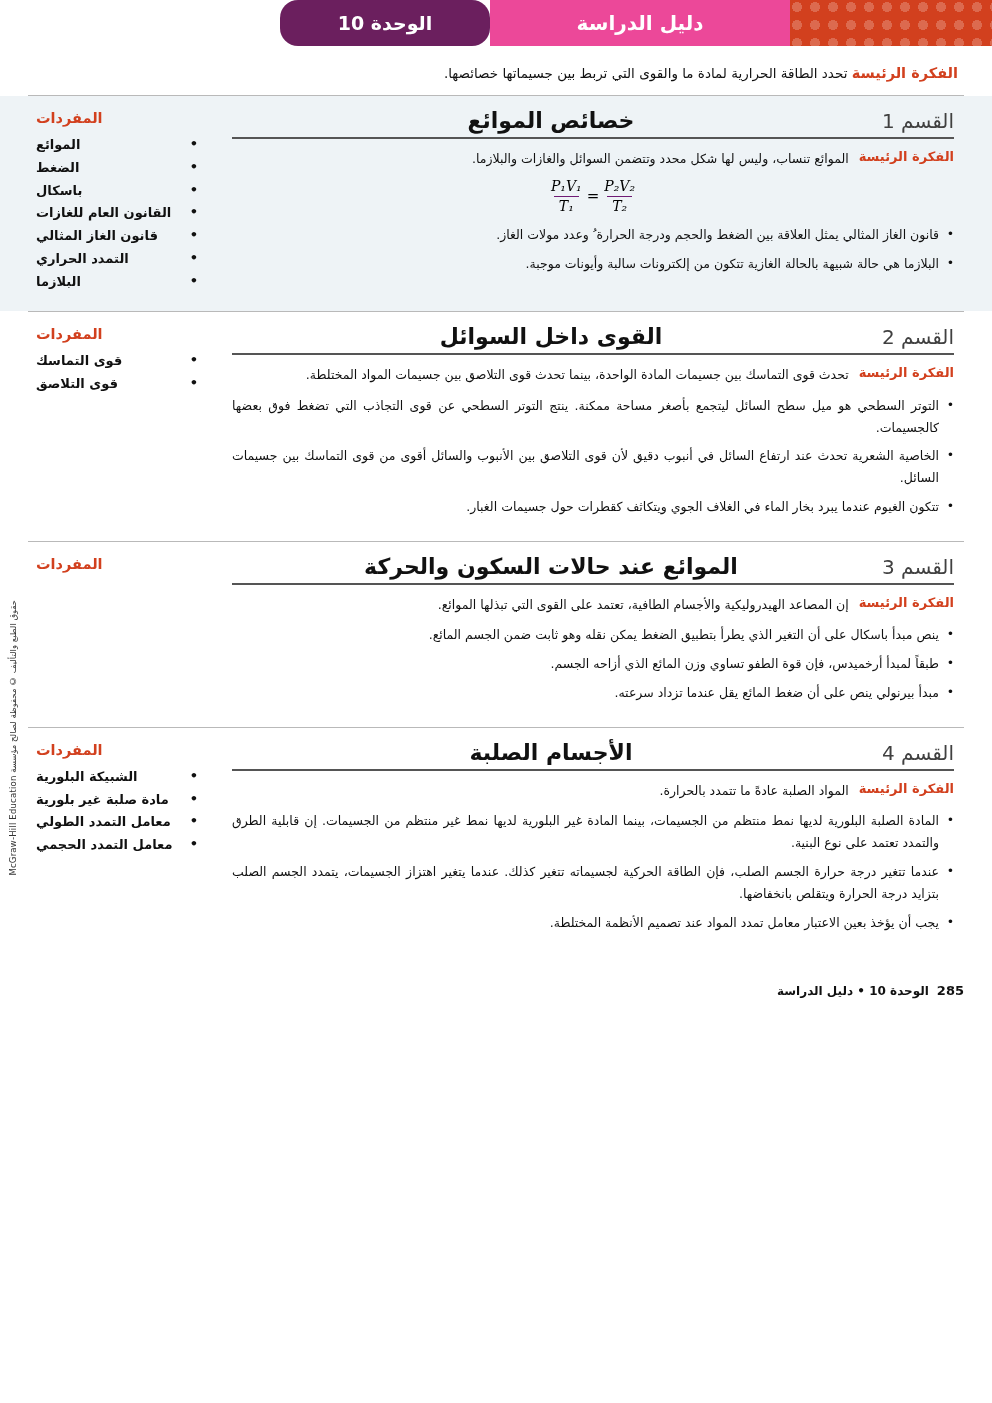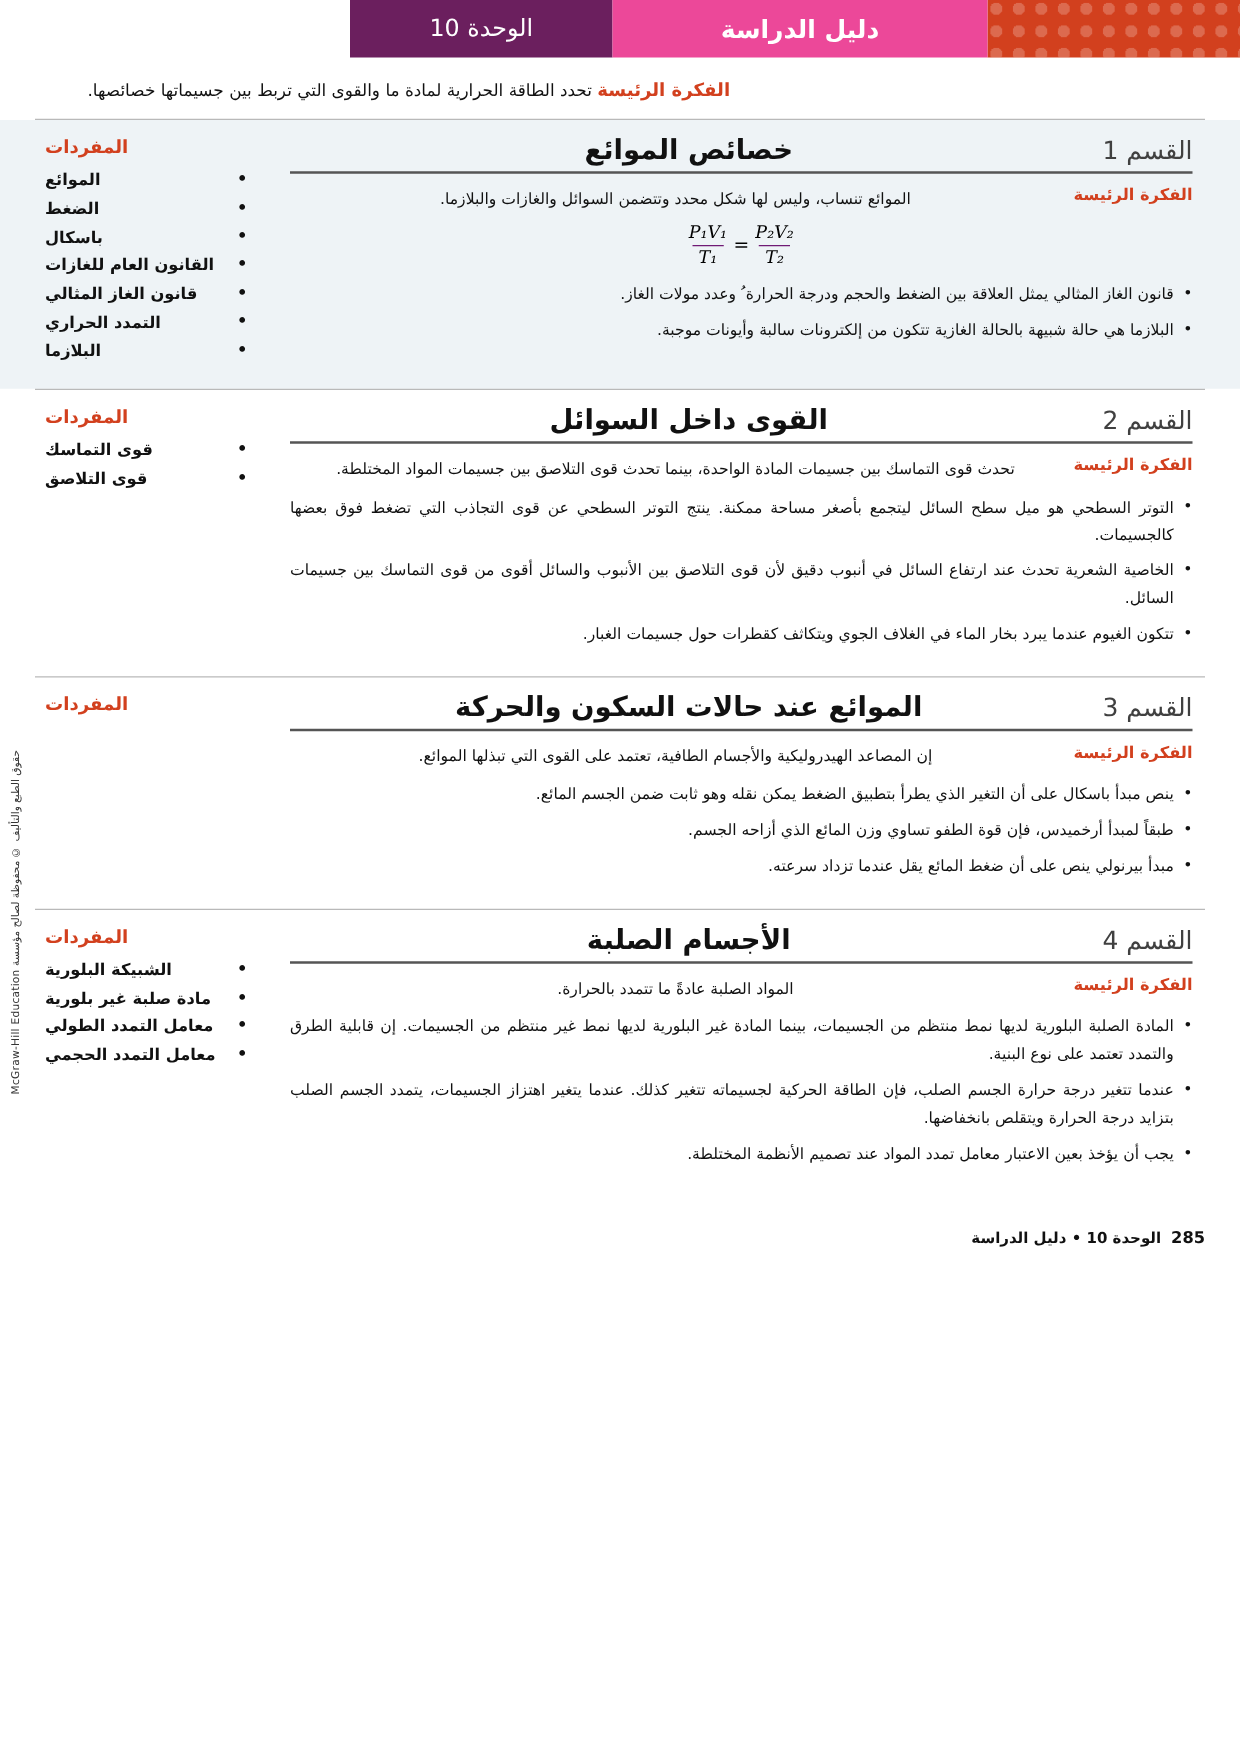--- a/index.html
+++ b/index.html
@@ -30,22 +30,23 @@
     flex: 0 0 280px;
   }
   .unit-box {
     background: #6b1f5e;
     color: #ffffff;
     flex: 0 0 210px;
     display: flex;
     align-items: center;
     justify-content: center;
     font-size: 19px;
-    font-weight: normal;
+    font-weight: bold;
     letter-spacing: 0px;
+    border-radius: 18px;
   }
   .title-box {
     background: #ec4899;
     color: #ffffff;
     flex: 0 0 300px;
     display: flex;
     align-items: center;
     justify-content: center;
     font-size: 20px;
     font-weight: bold;
@@ -61,25 +62,25 @@
     content: "";
     position: absolute;
     inset: 0;
     background-image:
       radial-gradient(circle 5px at 7px 7px, rgba(255,255,255,0.22) 99%, transparent 100%);
     background-size: 18px 18px;
   }
 
   
   .bigidea {
-    padding: 16px 70px 10px 70px;
+    padding: 16px 34px 10px 70px;
     font-size: 13.5px;
     line-height: 1.6;
     color: #111;
-    text-align: left;
+    text-align: right;
   }
   .bigidea .lbl {
     color: #d2401e;
     font-weight: bold;
     font-size: 14.5px;
   }
 
   
   .rule {
     border-top: 1px solid #b9b9b9;
@@ -167,21 +168,21 @@
     font-weight: bold;
     font-size: 13px;
     padding-top: 1px;
     white-space: nowrap;
   }
   .mainidea .txt {
     flex: 1 1 auto;
     font-size: 12.5px;
     line-height: 1.7;
     color: #111;
-    text-align: center;
+    text-align: right;
   }
 
   ul.bullets {
     margin: 0;
     padding: 0;
     list-style: none;
   }
   ul.bullets > li {
     font-size: 12.5px;
     line-height: 1.75;

